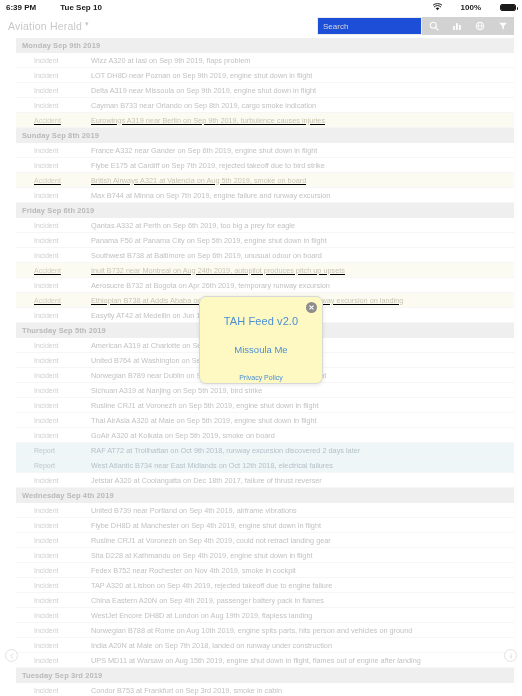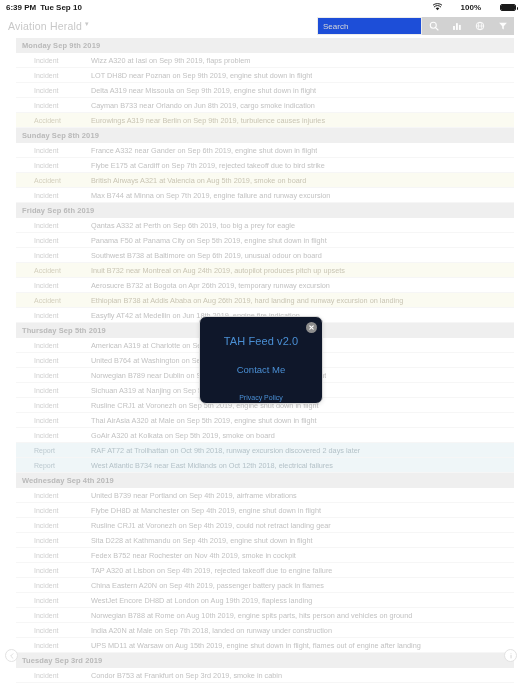--- a/index.html
+++ b/index.html
@@ -14,21 +14,21 @@
   
   .statusbar {
     height:14px;
     display:flex; align-items:center;
     padding:0 6px;
     font-size:8px;
     font-weight:bold;
     color:#1b1b1b;
     background:#ffffff;
   }
-  .sb-left { display:flex; align-items:center; gap:4px; }
+  .sb-left { display:flex; align-items:center; gap:24px; }
   .sb-right { margin-left:auto; display:flex; align-items:center; gap:19px; }
   .wifi-icon { display:inline-block; width:9px; height:8px; position:relative; }
   .wifi-icon svg { display:block; }
   .battery {
     width:16px; height:7px;
     border:1px solid #1b1b1b;
     border-radius:2px;
     position:relative;
     background:#1b1b1b;
     background-clip:content-box;
@@ -104,21 +104,21 @@
     color:#b9b9b9;
     letter-spacing:.1px;
   }
   .row {
     height:15px;
     display:flex; align-items:center;
     margin:0 8px 0 16px;
     border-bottom:1px solid #f6f6f6;
     background:#ffffff;
   }
-  .row.accident { background:#fbfbf1; }
+  .row.accident { background:#fbfbf1;text-decoration:underline; }
   .row.report   { background:#eff6f8; }
   .row .kind {
     width:75px;
     flex:0 0 75px;
     padding-left:18px;
     font-size:7px;
     color:#cfcfcf;
   }
   .row.accident .kind { color:#d3cfbd; }
   .row.report   .kind { color:#bcc9cf; }
@@ -133,23 +133,23 @@
   .row.report   .title { color:#b4c2c8; }
 
   
   .modal-backdrop {
     position:absolute; inset:0;
     background:transparent;
     pointer-events:none;
   }
   .modal {
     position:absolute;
-    left:199px; top:316px;
+    left:199px; top:296px;
     width:124px; height:88px;
-    background:#0f172a;
+    background:#fef9c3;
     border:1px solid #d8d8d8;
     border-radius:7px;
     box-shadow:0 1px 4px rgba(0,0,0,.10);
     pointer-events:auto;
   }
   .modal-close {
     position:absolute;
     top:5px; right:5px;
     width:11px; height:11px;
     border-radius:50%;
@@ -274,21 +274,21 @@
     <div class="row incident">
       <div class="kind">Incident</div>
       <div class="title">LOT DH8D near Poznan on Sep 9th 2019, engine shut down in flight</div>
     </div>
     <div class="row incident">
       <div class="kind">Incident</div>
       <div class="title">Delta A319 near Missoula on Sep 9th 2019, engine shut down in flight</div>
     </div>
     <div class="row incident">
       <div class="kind">Incident</div>
-      <div class="title">Cayman B733 near Orlando on Jun 8th 2019, cargo smoke indication</div>
+      <div class="title">Cayman B733 near Orlando on Sep 8th 2019, cargo smoke indication</div>
     </div>
     <div class="row accident">
       <div class="kind">Accident</div>
       <div class="title">Eurowings A319 near Berlin on Sep 9th 2019, turbulence causes injuries</div>
     </div>
     <div class="day-header">Sunday Sep 8th 2019</div>
     <div class="row incident">
       <div class="kind">Incident</div>
       <div class="title">France A332 near Gander on Sep 6th 2019, engine shut down in flight</div>
     </div>
@@ -362,20 +362,24 @@
       <div class="kind">Incident</div>
       <div class="title">GoAir A320 at Kolkata on Sep 5th 2019, smoke on board</div>
     </div>
     <div class="row report">
       <div class="kind">Report</div>
       <div class="title">RAF AT72 at Trollhattan on Oct 9th 2018, runway excursion discovered 2 days later</div>
     </div>
     <div class="row report">
       <div class="kind">Report</div>
       <div class="title">West Atlantic B734 near East Midlands on Oct 12th 2018, electrical failures</div>
+    </div>
+    <div class="row incident">
+      <div class="kind">Incident</div>
+      <div class="title">Jetstar A320 at Coolangatta on Dec 18th 2017, failure of thrust reverser</div>
     </div>
     <div class="day-header">Wednesday Sep 4th 2019</div>
     <div class="row incident">
       <div class="kind">Incident</div>
       <div class="title">United B739 near Portland on Sep 4th 2019, airframe vibrations</div>
     </div>
     <div class="row incident">
       <div class="kind">Incident</div>
       <div class="title">Flybe DH8D at Manchester on Sep 4th 2019, engine shut down in flight</div>
     </div>
@@ -427,21 +431,21 @@
     <div class="modal-close">
       <span>
         <svg width="7" height="7" viewBox="0 0 10 10">
           <line x1="2.6" y1="2.6" x2="7.4" y2="7.4" stroke="#ffffff" stroke-width="1.5" stroke-linecap="round"></line>
           <line x1="7.4" y1="2.6" x2="2.6" y2="7.4" stroke="#ffffff" stroke-width="1.5" stroke-linecap="round"></line>
         </svg>
       </span>
     </div>
     <div class="modal-body">
       <div class="modal-title">TAH Feed v2.0</div>
-      <div class="modal-link-main">Contact Me</div>
+      <div class="modal-link-main">Missoula Me</div>
       <div class="modal-link-small">Privacy Policy</div>
     </div>
   </div>
 </div>
 
 <div class="fab fab-back">
   <span>
     <svg width="8" height="8" viewBox="0 0 12 12">
       <path d="M7.4 2.6 L4 6 L7.4 9.4" stroke="#d9d9d9" stroke-width="1.3" fill="none" stroke-linecap="round" stroke-linejoin="round"></path>
     </svg>

